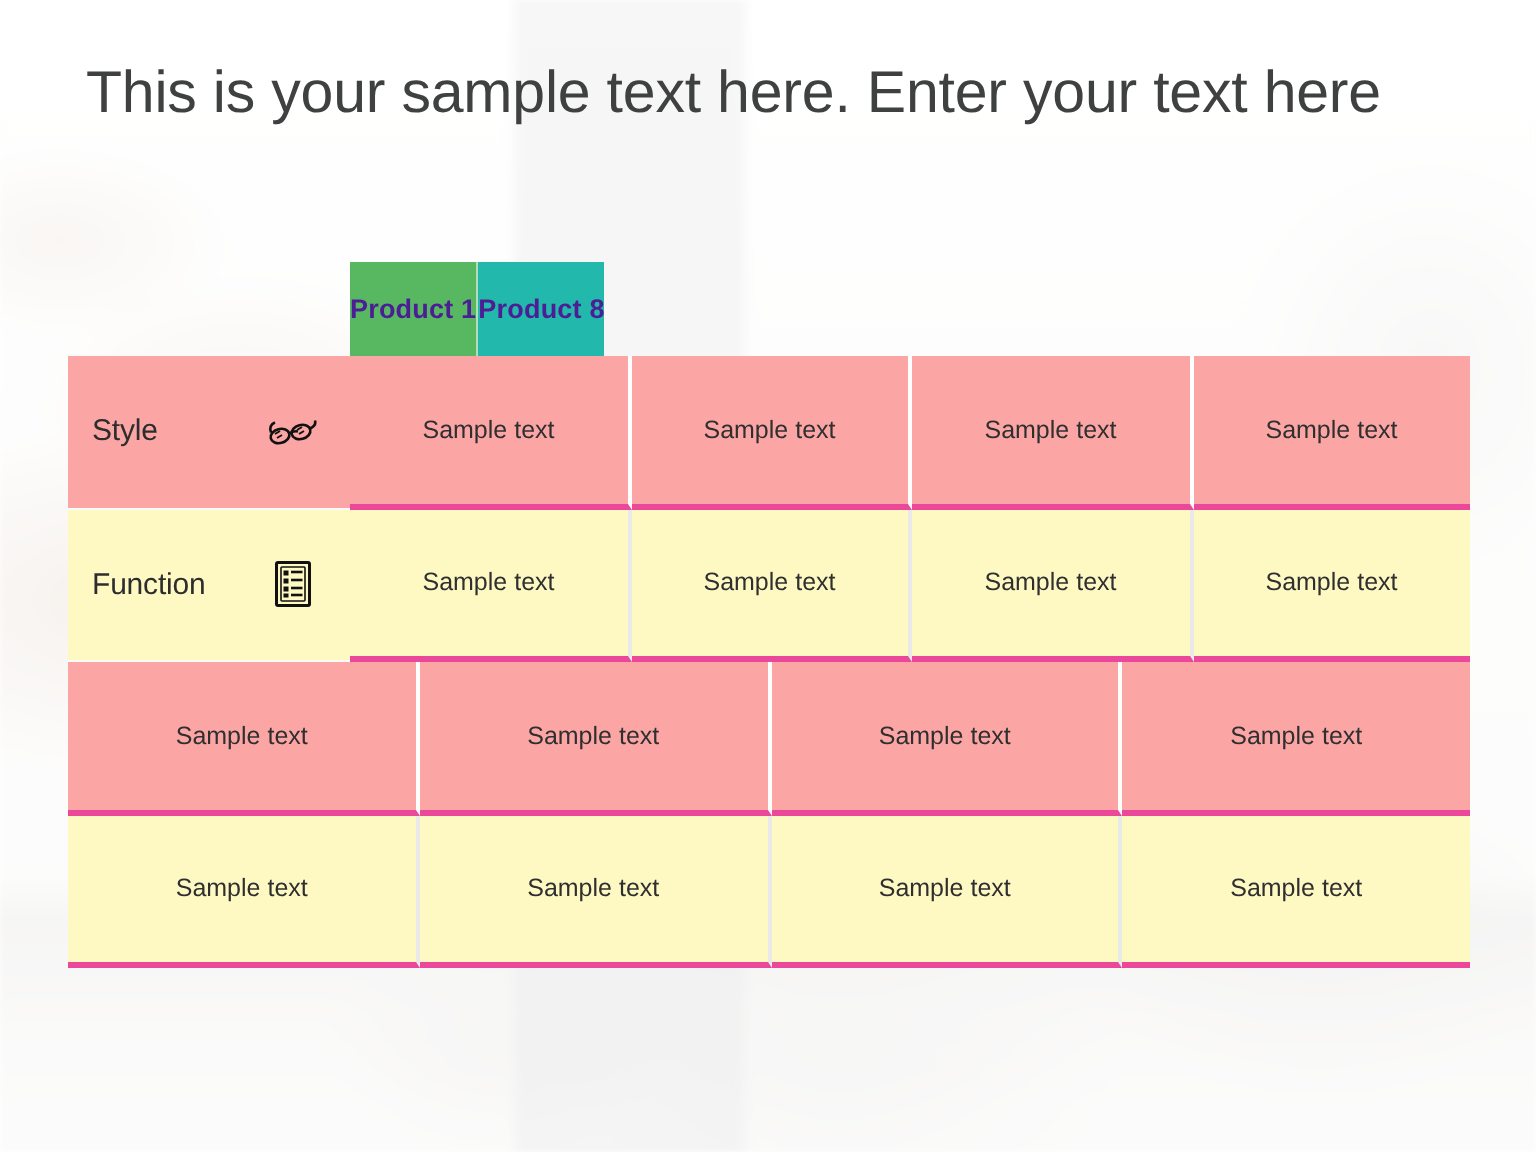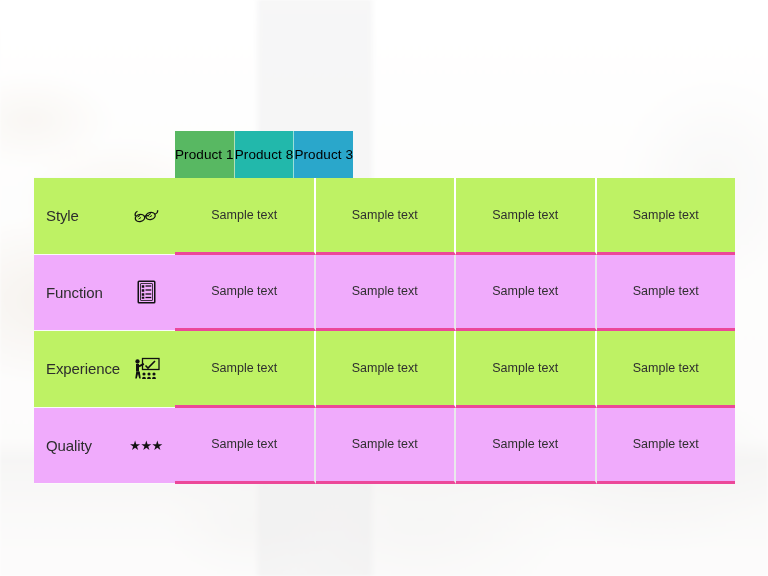--- a/index.html
+++ b/index.html
@@ -81,35 +81,35 @@
 
   
   .header-row { height: 47px; }
   .header-row .label-cell {
     background: transparent;
   }
   .hcell {
     display: flex;
     align-items: center;
     justify-content: center;
-    color: #000000;
+    color: #4c1d95;
     font-size: 13.5px;
-    font-weight: 400;
+    font-weight: 700;
     letter-spacing: 0.1px;
     border-right: 1px solid rgba(255,255,255,0.55);
     box-sizing: border-box;
   }
   .hcell:last-child { border-right: none; }
 
   
   .body-row { height: 76.5px; }
   .body-row.shade .label-cell,
-  .body-row.shade .cell { background: #bef264; }
+  .body-row.shade .cell { background: #fca5a5; }
   .body-row.plain .label-cell,
-  .body-row.plain .cell { background: #f0abfc; }
+  .body-row.plain .cell { background: #fef9c3; }
 
   .label-cell {
     width: 141px;
     flex: 0 0 141px;
     display: flex;
     align-items: center;
     justify-content: space-between;
     padding: 0 14px 0 12px;
     box-sizing: border-box;
     border-bottom: 1px solid #fafafa;
@@ -155,37 +155,35 @@
   }
 </style>
 </head>
 <body>
 
 <div class="slide">
 
   <div class="bg-photo"></div>
   <div class="bg-veil"></div>
 
+  <div class="title">This is your sample text here. Enter your text here</div>
 
   <div class="table">
 
     <div class="row header-row">
       <div class="label-cell"></div>
 
       <div class="hcell" style="background:#58b862">
         <span>Product 1</span>
       </div>
 
       <div class="hcell" style="background:#22b8ab">
         <span>Product 8</span>
       </div>
 
-      <div class="hcell" style="background:#2aa7cb">
-        <span>Product 3</span>
-      </div>
 
     </div>
 
     <div class="row body-row shade">
       <div class="label-cell">
         <span class="label-text">Style</span>
         <span class="label-icon">
           <svg width="26" height="20" viewBox="0 0 52 34" fill="none" stroke="#111" stroke-width="2.6">
             <ellipse cx="14" cy="21" rx="9.5" ry="7" transform="rotate(-14 14 21)"></ellipse>
             <ellipse cx="35" cy="17" rx="9.5" ry="7" transform="rotate(-14 35 17)"></ellipse>
@@ -223,57 +221,27 @@
           </svg>
         </span>
       </div>
       <div class="cell">Sample text</div>
       <div class="cell">Sample text</div>
       <div class="cell">Sample text</div>
       <div class="cell">Sample text</div>
     </div>
 
     <div class="row body-row shade">
-      <div class="label-cell">
-        <span class="label-text">Experience</span>
-        <span class="label-icon">
-          <svg width="28" height="24" viewBox="0 0 56 48" fill="#111">
-
-            <rect x="21" y="3" width="33" height="22" fill="none" stroke="#111" stroke-width="2.6"></rect>
-            <path d="M27 17 l5 5 l14 -14" fill="none" stroke="#111" stroke-width="3.2"></path>
-
-            <circle cx="11" cy="9" r="4.3"></circle>
-            <path d="M11 14 h3 v15 h-6 v-15 z"></path>
-            <path d="M13 17 l10 -5 l1.6 3.3 l-10 5 z"></path>
-            <path d="M8.5 29 l-2 14 h3 l2.5 -9 l2.5 9 h3 l-2 -14 z"></path>
-
-            <g>
-              <circle cx="24" cy="34" r="3.1"></circle>
-              <path d="M20 44 a4 4.6 0 0 1 8 0 z"></path>
-              <circle cx="34" cy="34" r="3.1"></circle>
-              <path d="M30 44 a4 4.6 0 0 1 8 0 z"></path>
-              <circle cx="44" cy="34" r="3.1"></circle>
-              <path d="M40 44 a4 4.6 0 0 1 8 0 z"></path>
-            </g>
-          </svg>
-        </span>
-      </div>
       <div class="cell">Sample text</div>
       <div class="cell">Sample text</div>
       <div class="cell">Sample text</div>
       <div class="cell">Sample text</div>
     </div>
 
     <div class="row body-row plain">
-      <div class="label-cell">
-        <span class="label-text">Quality</span>
-        <span class="label-icon">
-          <span class="stars">★★★</span>
-        </span>
-      </div>
       <div class="cell">Sample text</div>
       <div class="cell">Sample text</div>
       <div class="cell">Sample text</div>
       <div class="cell">Sample text</div>
     </div>
 
   </div>
 </div>
 
 </body></html>

